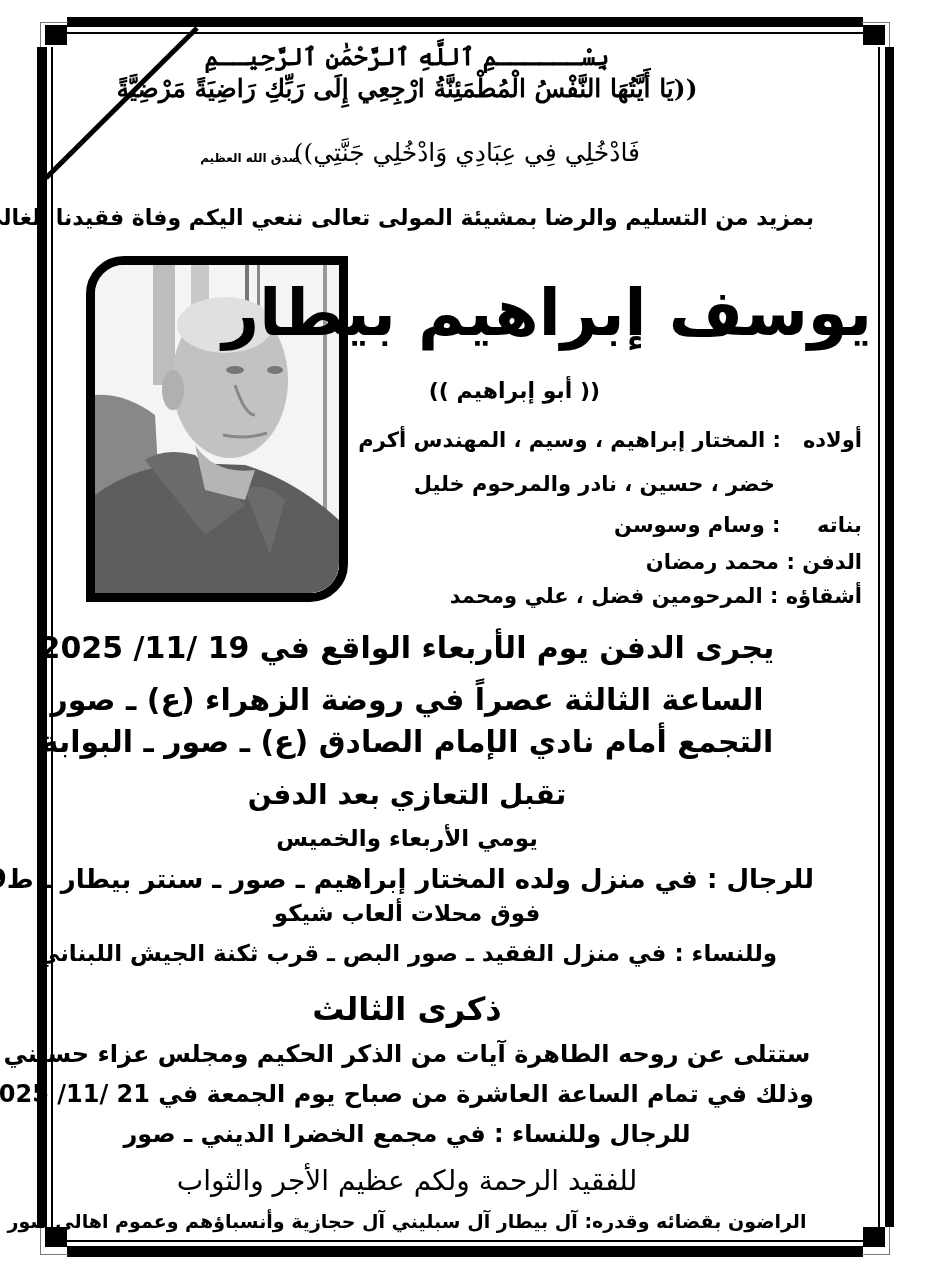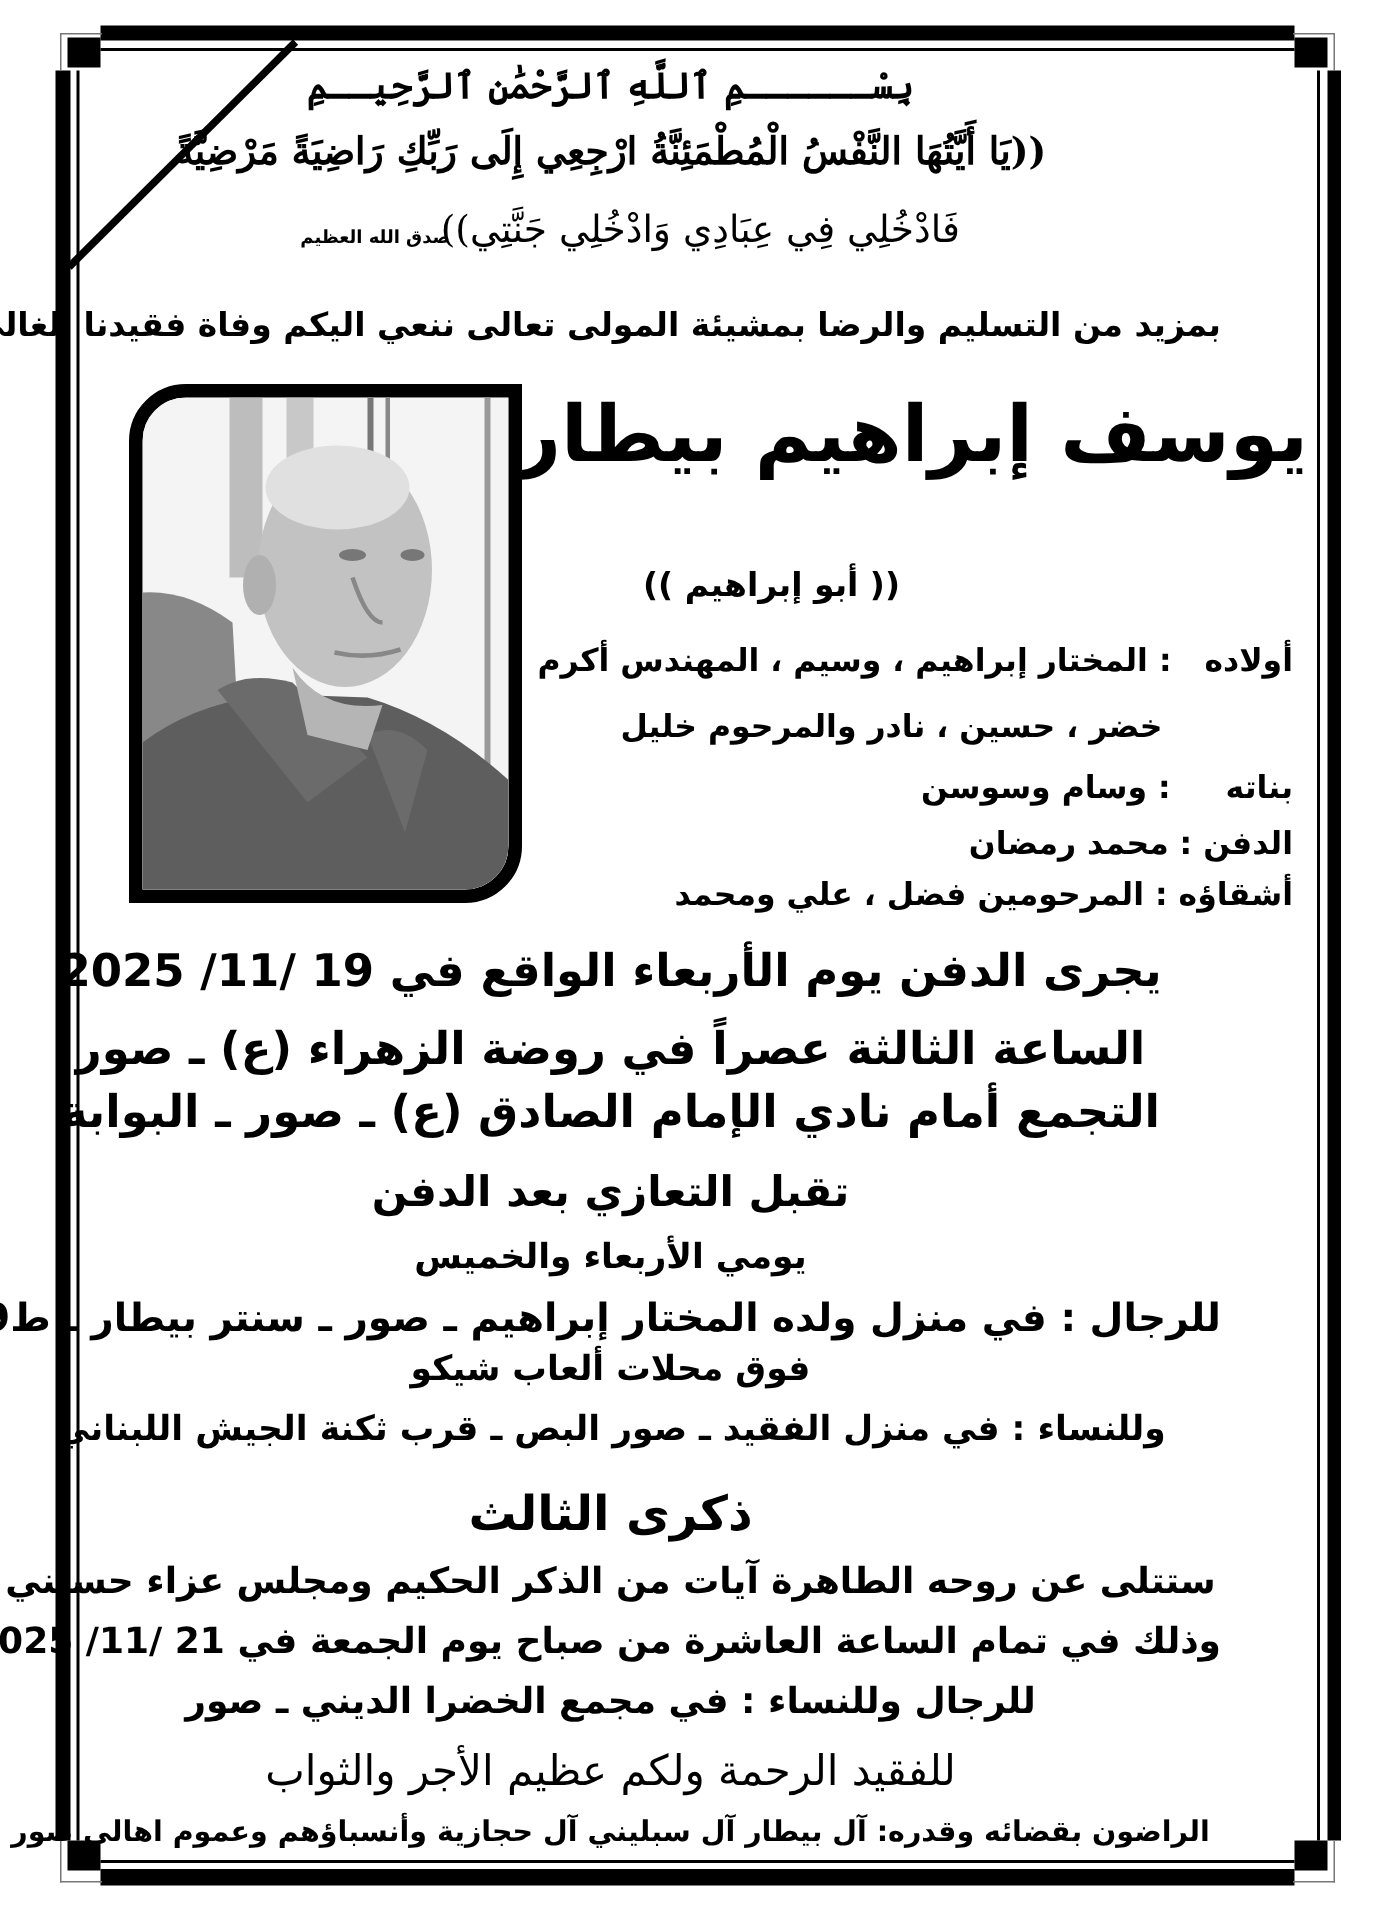--- a/index.html
+++ b/index.html
@@ -53,21 +53,21 @@
   <div class="gray" style="left:862px; top:1254px; width:28px; height:1px;"></div>
   <div class="gray" style="left:889px; top:1227px; width:1px; height:28px;"></div>
 
   <svg class="abs" style="left:0; top:0;" width="200" height="200" viewBox="0 0 200 200">
     <line x1="197" y1="28" x2="46" y2="178" stroke="#000" stroke-width="5"></line>
   </svg>
 </div>
 
 <div class="line" style="top:42px; font-family:'DejaVu Serif', serif; font-size:24px; letter-spacing:-1px;">بِسْــــــمِ ٱللَّهِ ٱلرَّحْمَٰنِ ٱلرَّحِيــمِ</div>
 
-<div class="line" style="top:86px; font-family:'DejaVu Serif', serif; font-size:25px;text-align:center;">((يَا أَيَّتُهَا النَّفْسُ الْمُطْمَئِنَّةُ ارْجِعِي إِلَى رَبِّكِ رَاضِيَةً مَرْضِيَّةً</div>
+<div class="line" style="top:74px; font-family:'DejaVu Serif', serif; font-size:25px;text-align:center;">((يَا أَيَّتُهَا النَّفْسُ الْمُطْمَئِنَّةُ ارْجِعِي إِلَى رَبِّكِ رَاضِيَةً مَرْضِيَّةً</div>
 
 <div class="rline" style="top:138px; right:290px; font-family:'DejaVu Serif', serif; font-size:25px; font-weight:normal;">فَادْخُلِي فِي عِبَادِي وَادْخُلِي جَنَّتِي))</div>
 
 <div class="rline" style="top:151px; right:630px; font-size:12px; font-weight:bold;">صدق الله العظيم</div>
 
 <div class="line" style="top:205px; font-family:'DejaVu Sans', sans-serif; font-size:22px; letter-spacing:-0.5px;">بمزيد من التسليم والرضا بمشيئة المولى تعالى ننعي اليكم وفاة فقيدنا الغالي المرحوم</div>
 
 <div class="photo-frame">
   <svg width="244" height="328" viewBox="0 0 244 328" style="display:block;">
     <rect width="244" height="328" fill="#f4f4f4"></rect>
@@ -88,21 +88,21 @@
     <ellipse cx="135" cy="115" rx="58" ry="78" fill="#c2c2c2"></ellipse>
     <ellipse cx="130" cy="60" rx="48" ry="28" fill="#e0e0e0"></ellipse>
     <ellipse cx="78" cy="125" rx="11" ry="20" fill="#b0b0b0"></ellipse>
     <path d="M140 120 Q150 150 160 150" stroke="#888" stroke-width="3" fill="none"></path>
     <path d="M128 170 Q150 175 172 168" stroke="#888" stroke-width="3" fill="none"></path>
     <ellipse cx="140" cy="105" rx="9" ry="4" fill="#777"></ellipse>
     <ellipse cx="180" cy="105" rx="8" ry="4" fill="#777"></ellipse>
   </svg>
 </div>
 
-<div class="rline" style="top:260px; right:58px; font-family:'DejaVu Sans', sans-serif; font-weight:bold; font-size:52px; letter-spacing:-1px;">يوسف إبراهيم بيطار</div>
+<div class="rline" style="top:276px; right:58px; font-family:'DejaVu Sans', sans-serif; font-weight:bold; font-size:64px; letter-spacing:-1px;">يوسف إبراهيم بيطار</div>
 
 <div class="rline" style="top:378px; right:330px; font-size:22px; font-weight:bold;">(( أبو إبراهيم ))</div>
 
 <div>
   <div class="rline" style="top:428px; right:68px; font-size:21px; font-weight:bold;">
     <span>أولاده</span>
     <span>&nbsp; : </span>
     <span>المختار إبراهيم ، وسيم ، المهندس أكرم</span>
   </div>
   <div class="rline" style="top:472px; right:155px; font-size:21px; font-weight:bold;">

